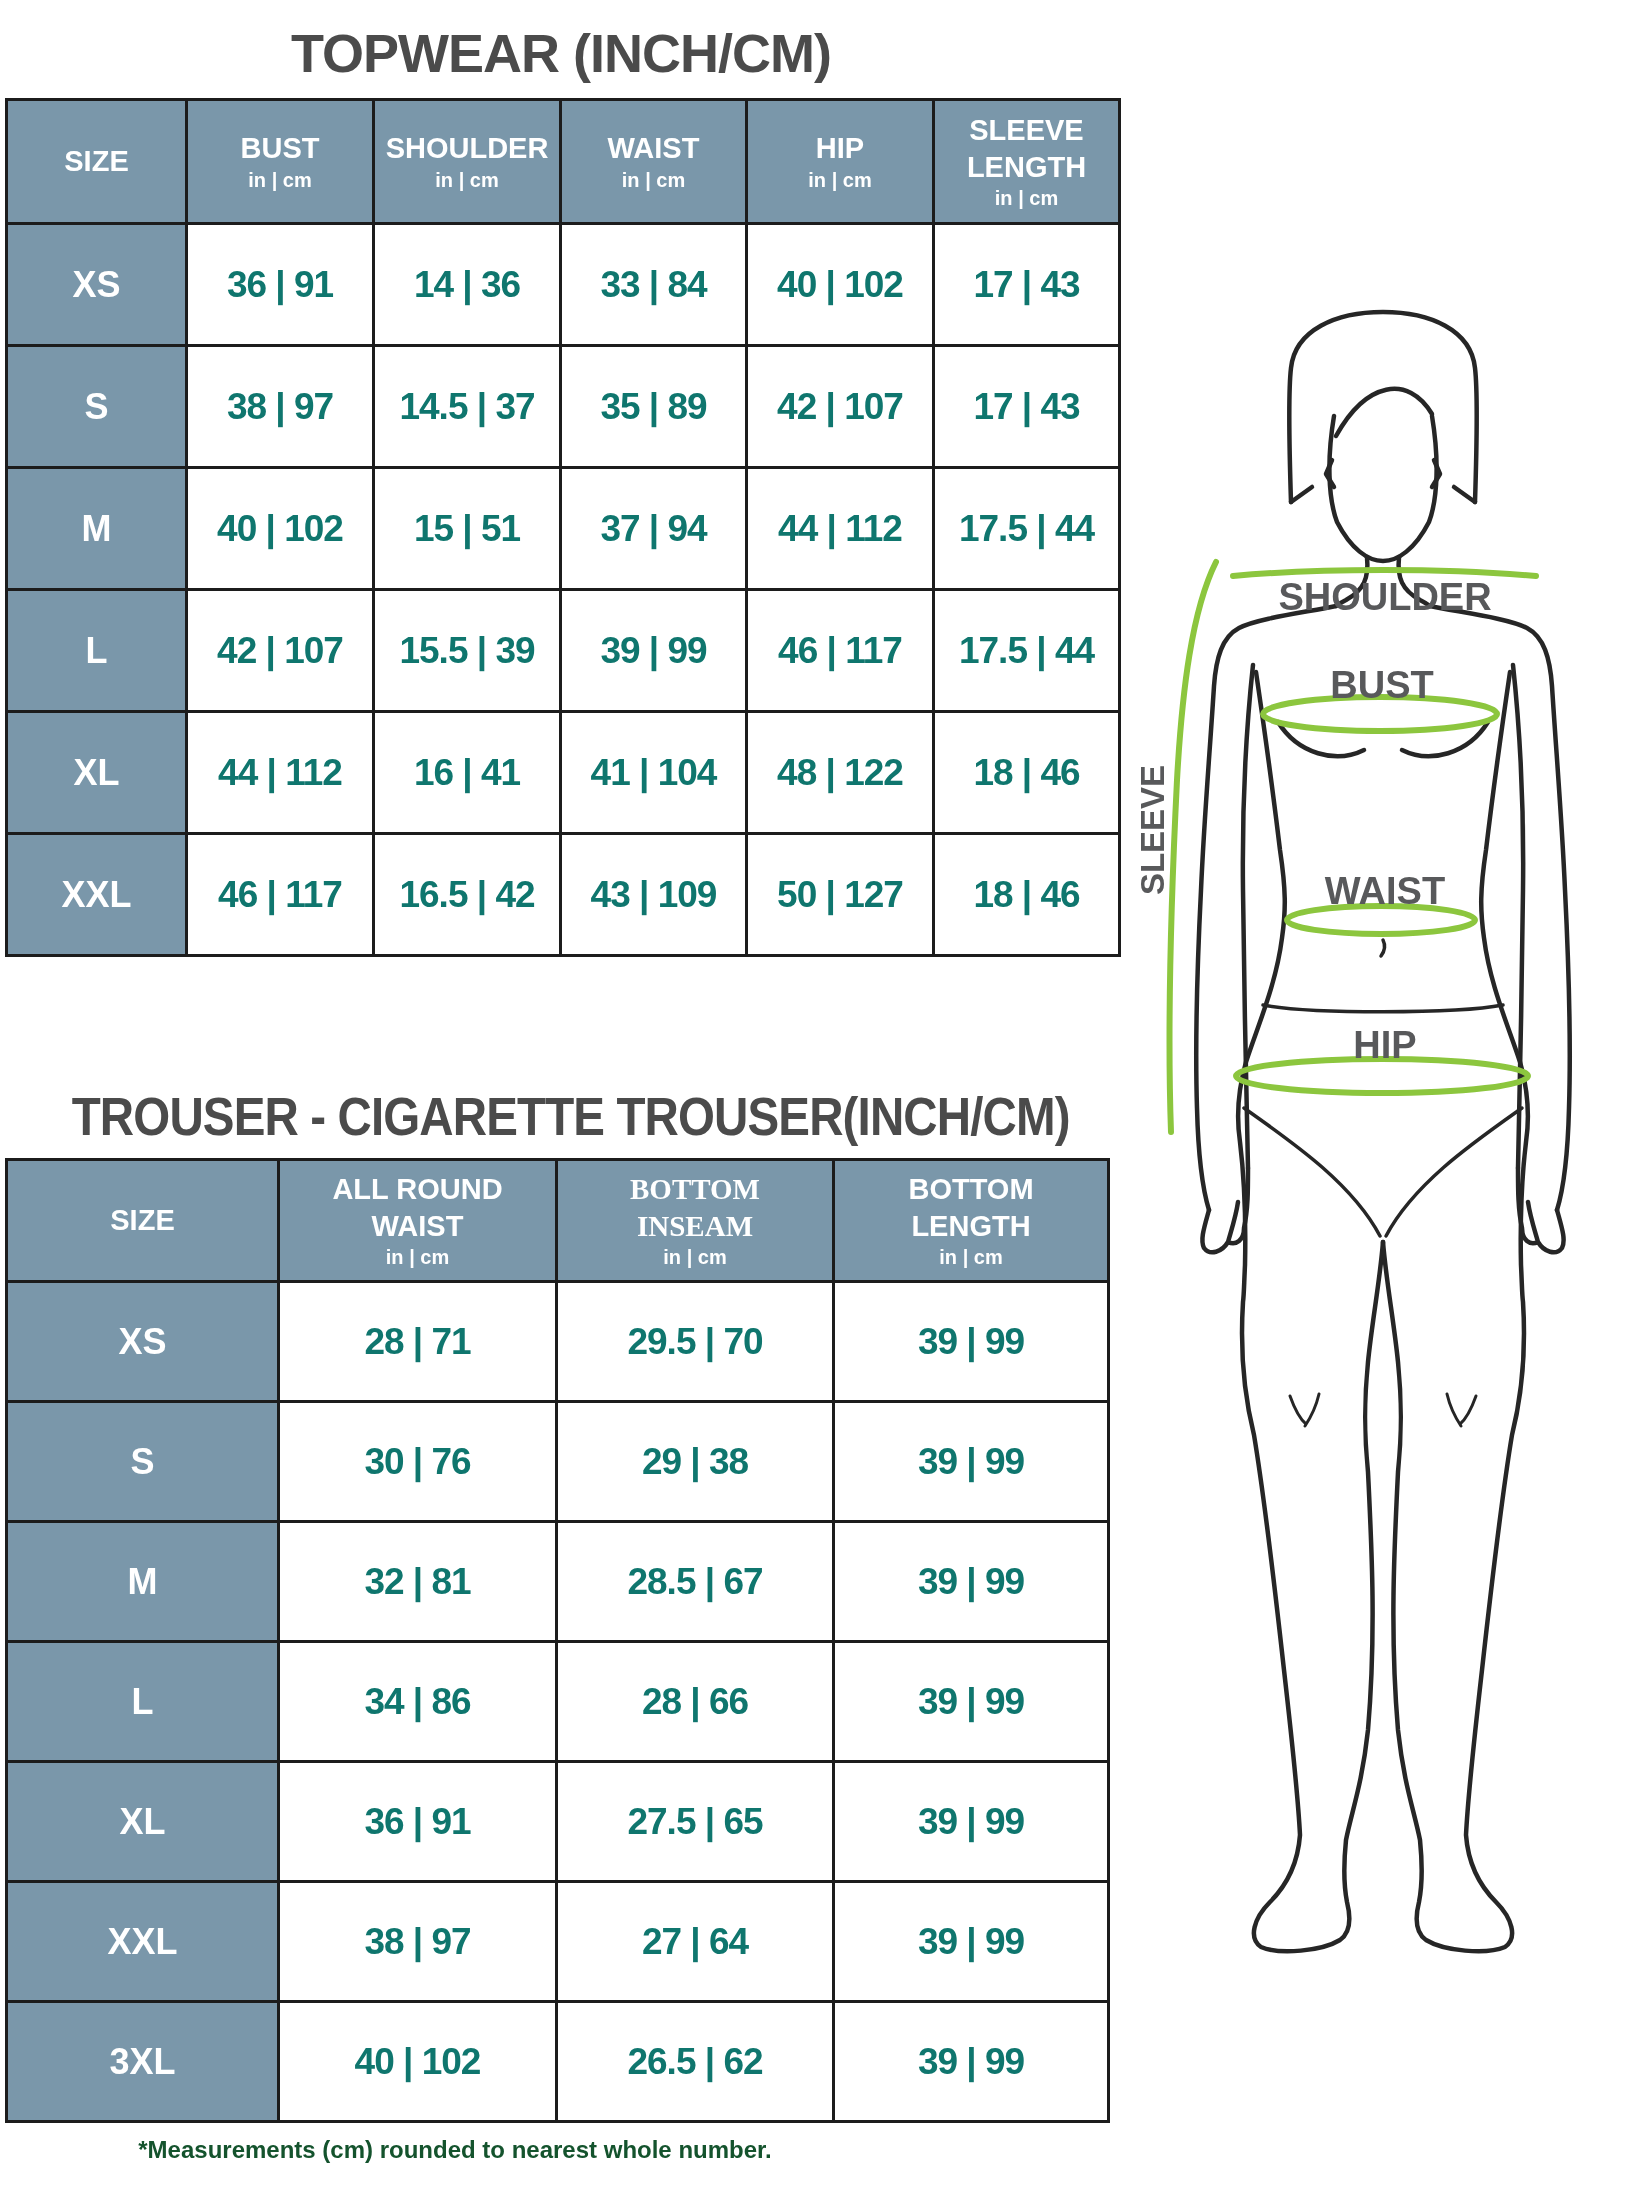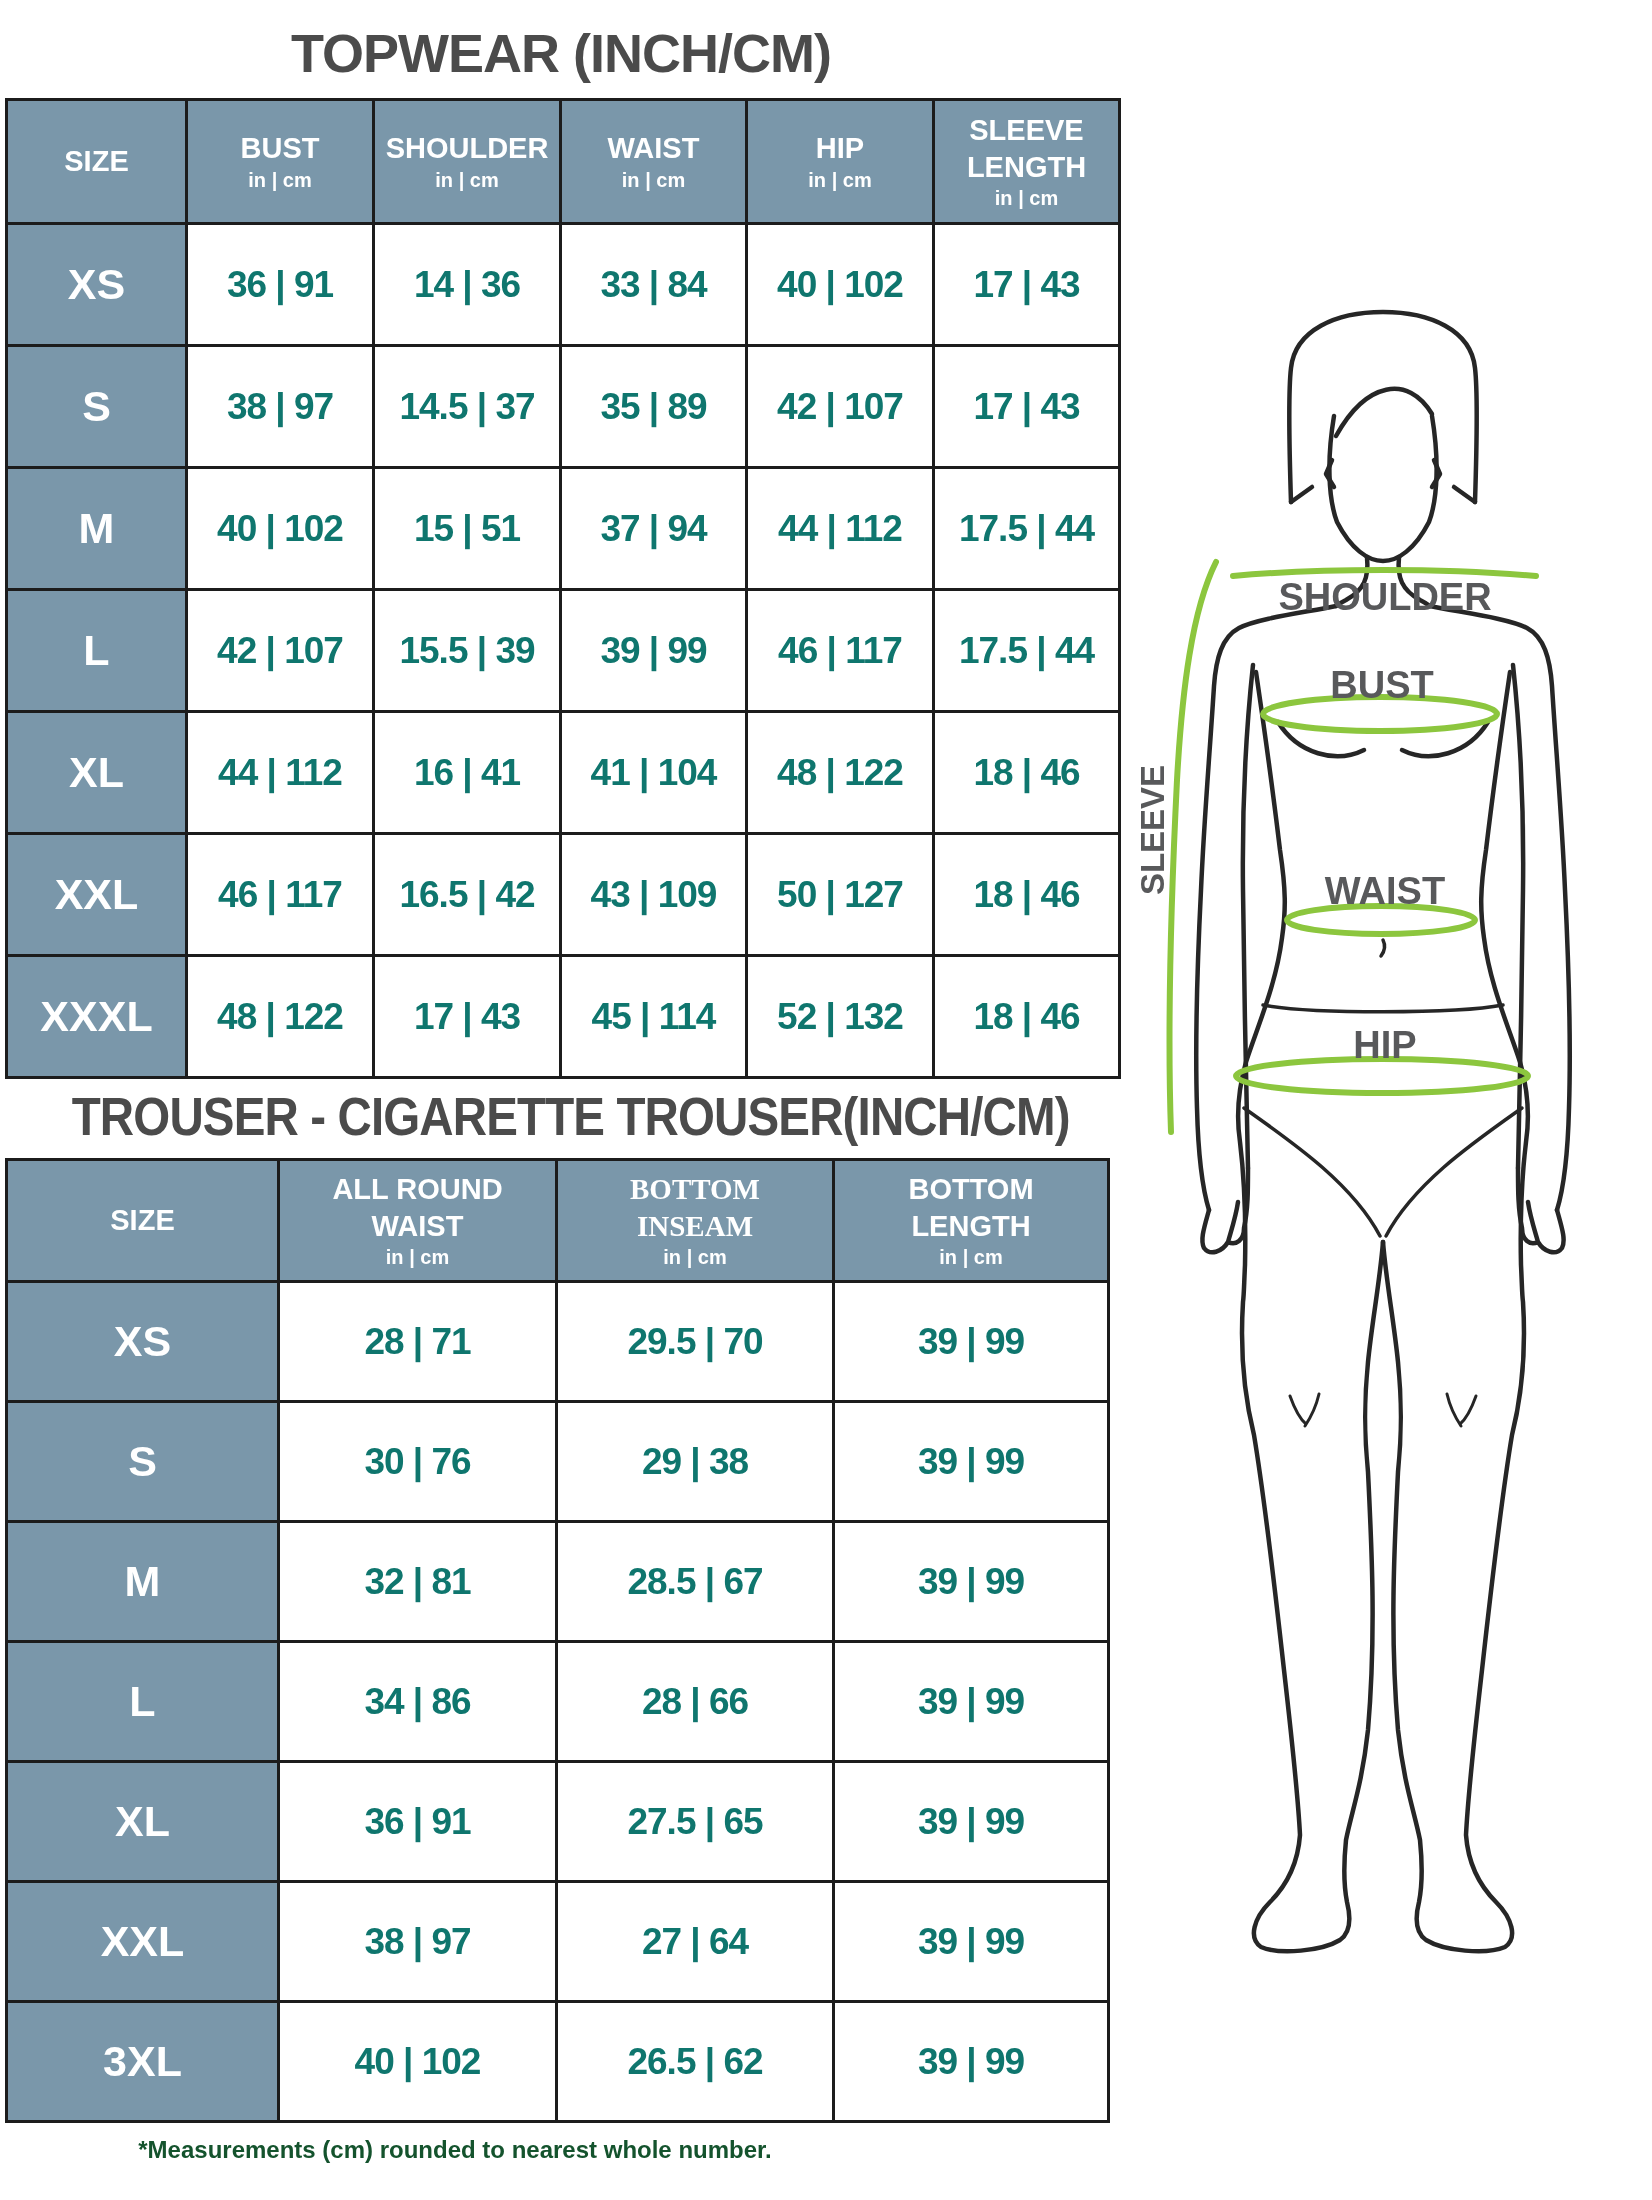--- a/index.html
+++ b/index.html
@@ -15,21 +15,21 @@
   .trouser-title{top:1085px;transform:scaleX(0.88);transform-origin:50% 50%;}
   table{border-collapse:collapse;table-layout:fixed;position:absolute;left:5px;}
   .topwear-table{top:98px;width:1113px;}
   .trouser-table{top:1158px;width:1102px;}
   th,td{border:3px solid #1c1c1c;text-align:center;vertical-align:middle;padding:0;}
   th{
     background:#7a97aa;color:#ffffff;font-weight:bold;font-size:29px;
     line-height:1.25;letter-spacing:0;
   }
   th .unit{display:block;font-size:20px;font-weight:bold;margin-top:1px;}
-  .size-cell{background:#7a97aa;color:#ffffff;font-weight:bold;font-size:43px;}
+  .size-cell{background:#7a97aa;color:#ffffff;font-weight:bold;font-size:36px;}
   .data-cell{background:#ffffff;color:#0f766e;font-weight:bold;font-size:37px;letter-spacing:-1px;}
   .topwear-table thead tr{height:124px;}
   .topwear-table tbody tr{height:122px;}
   .trouser-table thead tr{height:122px;}
   .trouser-table tbody tr{height:120px;}
   .footnote{
     position:absolute;left:5px;top:2136px;width:900px;text-align:center;
     font-weight:bold;color:#14532d;font-size:24px;
   }
   .figure-wrap{position:absolute;left:1140px;top:290px;width:512px;height:1760px;}
@@ -98,28 +98,20 @@
       <td class="data-cell">41 | 104</td>
       <td class="data-cell">48 | 122</td>
       <td class="data-cell">18 | 46</td>
     </tr>
     <tr>
       <td class="size-cell">XXL</td>
       <td class="data-cell">46 | 117</td>
       <td class="data-cell">16.5 | 42</td>
       <td class="data-cell">43 | 109</td>
       <td class="data-cell">50 | 127</td>
-      <td class="data-cell">18 | 46</td>
-    </tr>
-    <tr>
-      <td class="size-cell">XXXL</td>
-      <td class="data-cell">48 | 122</td>
-      <td class="data-cell">17 | 43</td>
-      <td class="data-cell">45 | 114</td>
-      <td class="data-cell">52 | 132</td>
       <td class="data-cell">18 | 46</td>
     </tr>
   </tbody>
 </table>
 
 <div class="page-title trouser-title">TROUSER - CIGARETTE TROUSER(INCH/CM)</div>
 
 <table class="trouser-table">
   <colgroup>
     <col style="width:272px">

